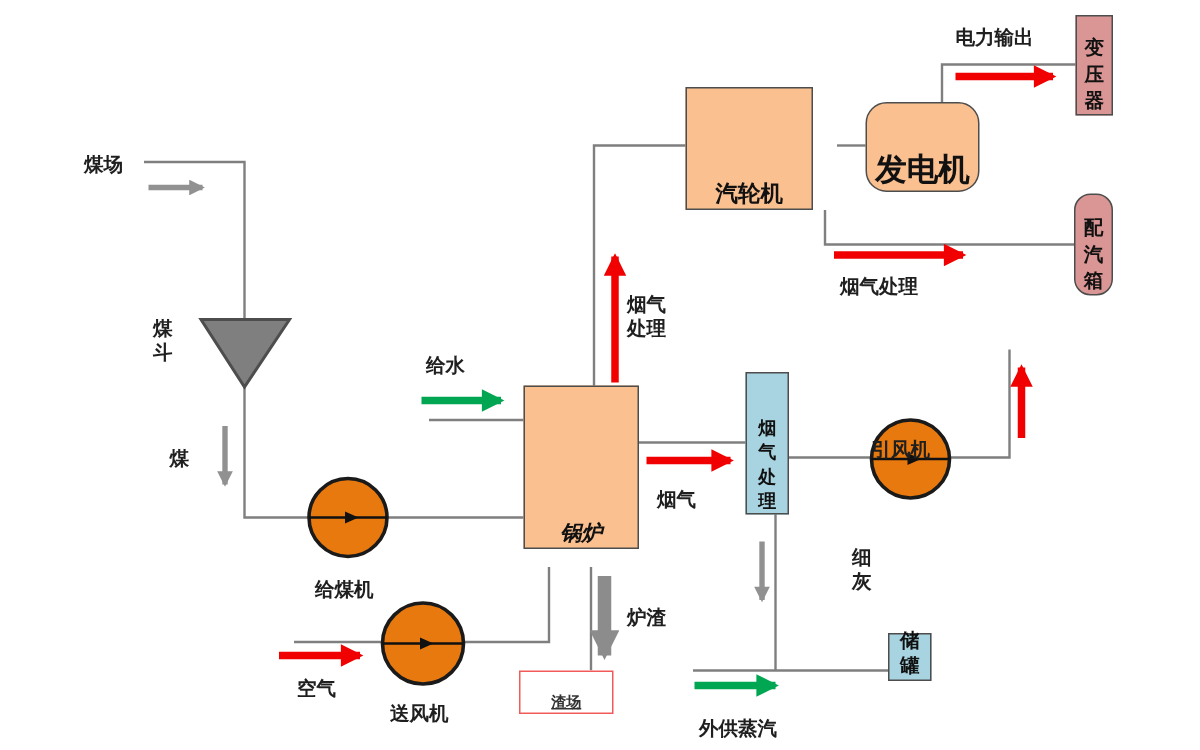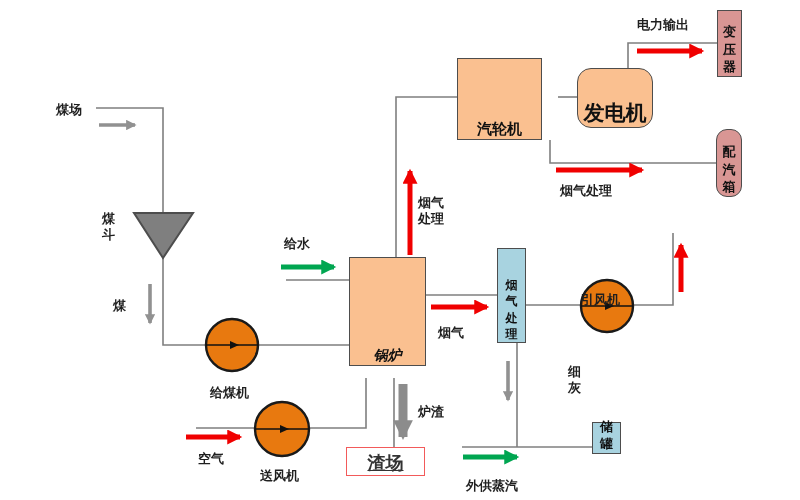--- a/index.html
+++ b/index.html
@@ -122,21 +122,21 @@
   </div>
 
   <div class="box pink" style="left:716px;top:129px;width:26px;height:68px;font-size:13px;border-radius:11px;">
     <span class="vtext">配汽箱</span>
   </div>
 
   <div class="box blue" style="left:592px;top:422px;width:29px;height:32px;font-size:13px;">
     <span class="vtext">储罐</span>
   </div>
 
-  <div class="box slag" style="left:346px;top:447px;width:79px;height:29px;font-size:18px;text-decoration:underline;">
+  <div class="box slag" style="left:346px;top:447px;width:63px;height:29px;font-size:10px;text-decoration:underline;">
     <span>渣场</span>
   </div>
 
   <span class="lbl" style="left:56px;top:102px;">煤场</span>
   <span class="lbl" style="left:102px;top:211px;width:17px;">煤斗</span>
   <span class="lbl" style="left:113px;top:298px;">煤</span>
   <span class="lbl" style="left:210px;top:385px;">给煤机</span>
   <span class="lbl" style="left:198px;top:451px;">空气</span>
   <span class="lbl" style="left:260px;top:468px;">送风机</span>
   <span class="lbl" style="left:284px;top:236px;">给水</span>

